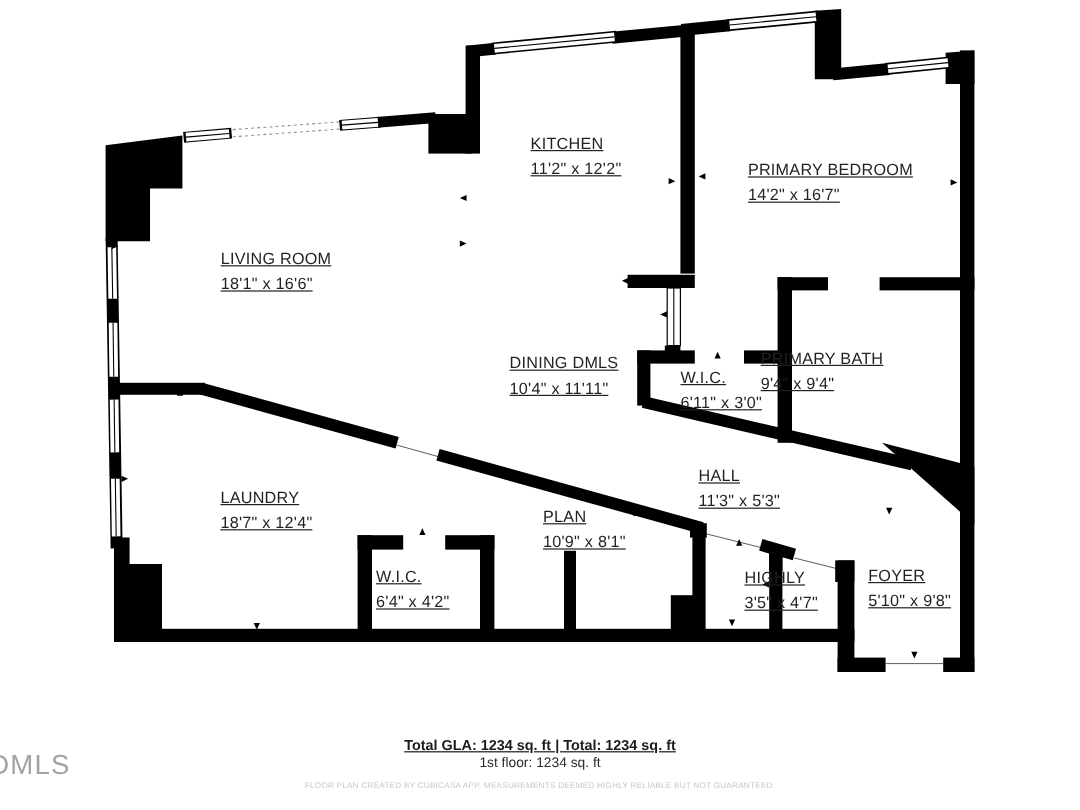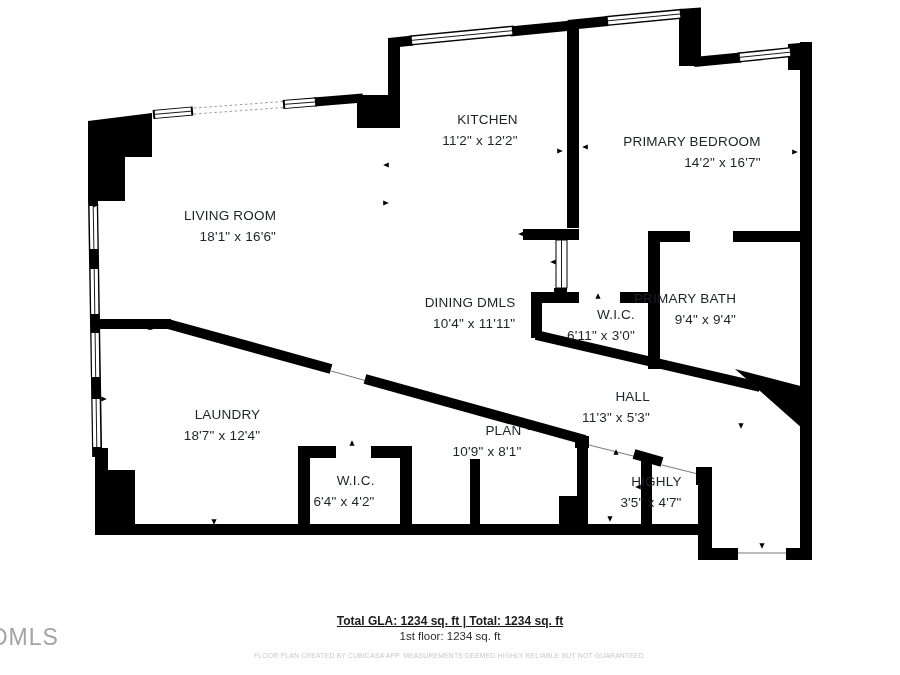--- a/index.html
+++ b/index.html
@@ -8,23 +8,23 @@
   svg{position:absolute;left:0;top:0;}
   .wall{fill:#000;}
   .wline{stroke:#000;fill:none;}
   .w10{stroke-width:10;}
   .w9{stroke-width:9;}
   .ww{stroke:#fff;stroke-width:7.2;fill:none;}
   .wc{stroke:#000;stroke-width:0.9;fill:none;}
   .hair{stroke:#555;stroke-width:0.8;fill:none;}
   .dot{stroke:#909090;stroke-width:0.9;stroke-dasharray:2.5 2.6;fill:none;}
   .marker{fill:#000;}
-  .room-label{position:absolute;transform:translate(-50%,-50%);text-align:right;
+  .room-label{position:absolute;transform:translate(-50%,-50%);text-align:left;
               color:#1e2226;white-space:nowrap;line-height:21px;font-size:13.5px;
-              letter-spacing:.2px;}
+              letter-spacing:.2px;text-decoration:underline;}
   .room-label .rn{}
   .room-label .rd{}
   #footer{position:absolute;left:0;width:900px;text-align:center;color:#1b1b1b;}
   #footer .totals{position:absolute;top:0;left:0;width:100%;font-weight:bold;font-size:12px;text-decoration:underline;}
   #footer .floor{position:absolute;top:16px;left:0;width:100%;font-size:11.5px;color:#2b2b2b;}
   #footer .disclaimer{position:absolute;top:38px;left:0;width:100%;font-size:6.8px;
                       color:#c7c7c7;letter-spacing:.2px;}
   #watermark{position:absolute;left:-9px;top:624px;font-size:23px;color:#a3a3a3;
              letter-spacing:1px;}
 </style>
@@ -222,20 +222,24 @@
     <div class="rd">10'9" x 8'1"</div>
   </div>
   <div class="room-label" style="left:344px;top:491px">
     <div class="rn">W.I.C.</div>
     <div class="rd">6'4" x 4'2"</div>
   </div>
   <div class="room-label" style="left:651px;top:492px">
     <div class="rn">HIGHLY</div>
     <div class="rd">3'5" x 4'7"</div>
   </div>
+  <div class="room-label" style="left:758px;top:490px">
+    <div class="rn">FOYER</div>
+    <div class="rd">5'10" x 9'8"</div>
+  </div>
 
   <div id="footer" style="top:614px">
     <div class="totals">Total GLA: 1234 sq. ft | Total: 1234 sq. ft</div>
     <div class="floor">1st floor: 1234 sq. ft</div>
     <div class="disclaimer">FLOOR PLAN CREATED BY CUBICASA APP. MEASUREMENTS DEEMED HIGHLY RELIABLE BUT NOT GUARANTEED.</div>
   </div>
 
   <div id="watermark">DMLS</div>
 </div>
 

